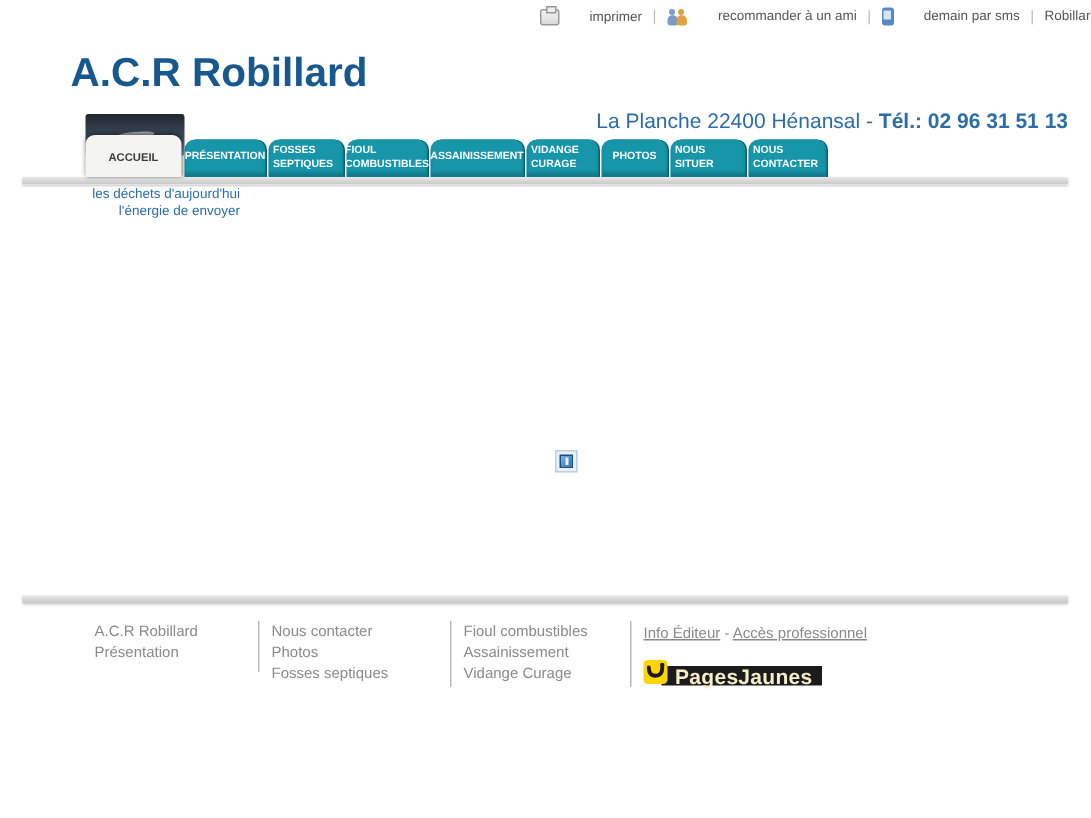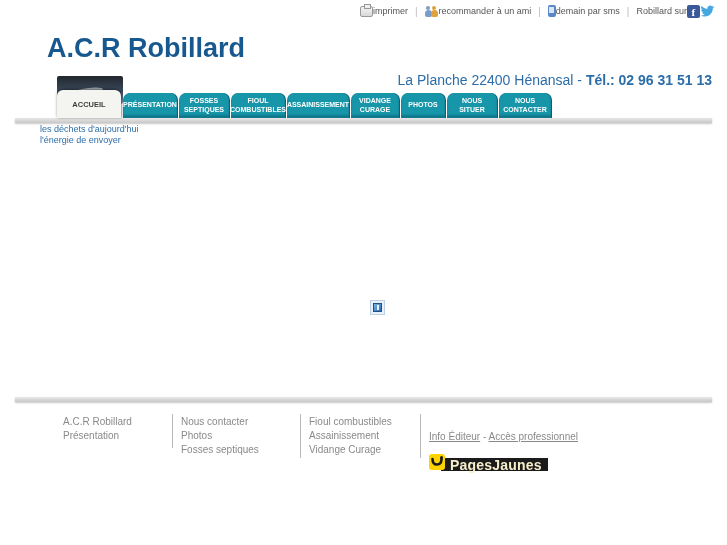--- a/index.html
+++ b/index.html
@@ -3,21 +3,21 @@
 <meta charset="utf-8">
 <style>
   * { margin:0; padding:0; box-sizing:border-box; }
   html,body { width:727px; height:545px; background:#ffffff;
     font-family:"Liberation Sans", sans-serif; }
   #page { position:relative; width:727px; height:545px; overflow:hidden; background:#fff; }
 
   
   .toolbar { position:absolute; top:2px; left:360px; height:18px;
     display:flex; align-items:center; gap:7px; font-size:9px; color:#666; white-space:nowrap; }
-  .tool-item { display:flex; align-items:center; gap:0; cursor:pointer; color:#555; }
+  .tool-item { display:flex; gap:20px; cursor:pointer; color:#555; }
   .sep { color:#bbb; font-size:10px; }
   .printer-ic { width:13px; height:11px; border:1px solid #999; border-radius:2px;
     background:linear-gradient(#f5f5f5,#d8d8d8); position:relative; }
   .printer-ic::before { content:""; position:absolute; left:3px; top:-3px; width:5px; height:3px;
     background:#eee; border:1px solid #999; }
   .people-ic { position:relative; width:14px; height:12px; }
   .people-ic i { position:absolute; bottom:0; width:7px; height:7px; border-radius:50% 50% 2px 2px; }
   .people-ic i::before { content:""; position:absolute; top:-4px; left:1.5px; width:4px; height:4px; border-radius:50%; background:inherit; }
   .people-ic .p1 { left:0; background:#7a9cc6; }
   .people-ic .p2 { left:6px; background:#e0a23c; }
@@ -34,45 +34,45 @@
   .addr-line b { color:#2c6da8; }
 
   
   .logo-photo { position:absolute; left:57px; top:76px; width:66px; height:28px;
     background:linear-gradient(180deg,#23262d 0%,#3a4a5c 55%,#7fa3c0 100%); border-radius:2px; }
   .logo-photo::after { content:""; position:absolute; left:18px; top:12px; width:28px; height:5px;
     background:rgba(255,255,255,.55); border-radius:50%; transform:rotate(-6deg); }
   .tabstrip { position:absolute; left:57px; top:90px; height:28px; display:flex;
     align-items:flex-end; gap:2px; z-index:2; }
   .tab { height:25px; background:#1795a9; border-radius:7px 7px 0 0; color:#fff;
-    font-size:7px; font-weight:bold; text-align:center; display:flex; align-items:center;
+    font-size:7px; font-weight:bold; text-align:left; display:flex; align-items:center;
     justify-content:center; padding:0 3px; line-height:1.2; cursor:pointer;
     box-shadow:inset 0 -3px 2px rgba(0,40,50,.25), 1px 0 0 #0c5f6e; }
   .tab.active { height:28px; background:#f4f4f1; color:#3c3c3c; font-size:7.5px;
     border-radius:6px 6px 0 0; box-shadow:0 -1px 3px rgba(0,0,0,.35), 1px 0 2px rgba(0,0,0,.3);
     z-index:3; }
   .hband { position:absolute; left:15px; width:697px; height:5px;
     background:linear-gradient(#e8e8e8,#c7c7c7); box-shadow:0 1px 2px rgba(0,0,0,.22); }
   .hband.top { top:118px; }
   .hband.bottom { top:397px; }
-  .tagline { position:absolute; left:40px; top:124px; width:120px; text-align:left;
+  .tagline { position:absolute; left:40px; top:124px; width:120px; text-align:right;
     font-size:9px; color:#2c6da8; line-height:1.25; }
 
   
   .plugin-ph { position:absolute; left:370px; top:300px; width:15px; height:15px;
     border:1px solid #bcd0e2; background:#e8f1f9; display:flex; align-items:center; justify-content:center; }
   .plugin-ph i { display:block; width:9px; height:9px;
     background:linear-gradient(135deg,#7db3e0,#2a6db5); border:1px solid #1d4f86; position:relative; }
   .plugin-ph i::before { content:""; position:absolute; left:3px; top:1px; width:2px; height:5px; background:#eaf3fb; }
 
   
   .fcol { position:absolute; top:415px; font-size:10px; color:#8a8a8a; line-height:14px; }
   .fcol .flink { cursor:pointer; }
   .vdiv { position:absolute; top:414px; width:1px; background:#b9b9b9; }
-  .fmeta-links { margin-top:15px; }
+  .fmeta-links { margin-top:1px; }
   .fmeta-links a { color:#8a8a8a; text-decoration:underline; cursor:pointer; }
   .pj-logo { position:relative; margin-top:10px; width:80px; height:18px; cursor:pointer; }
   .pj-sq { position:absolute; left:0; top:0; width:16px; height:16px; background:#ffd400;
     border-radius:3px; z-index:2; }
   .pj-label { position:absolute; left:12px; top:4px; height:13px; background:#1b1b1b;
     color:#f6eecb; font-size:14px; font-weight:bold; display:flex; align-items:center;
     padding:0 6px 0 9px; letter-spacing:.2px; }
 </style>
 </head>
 <body>

